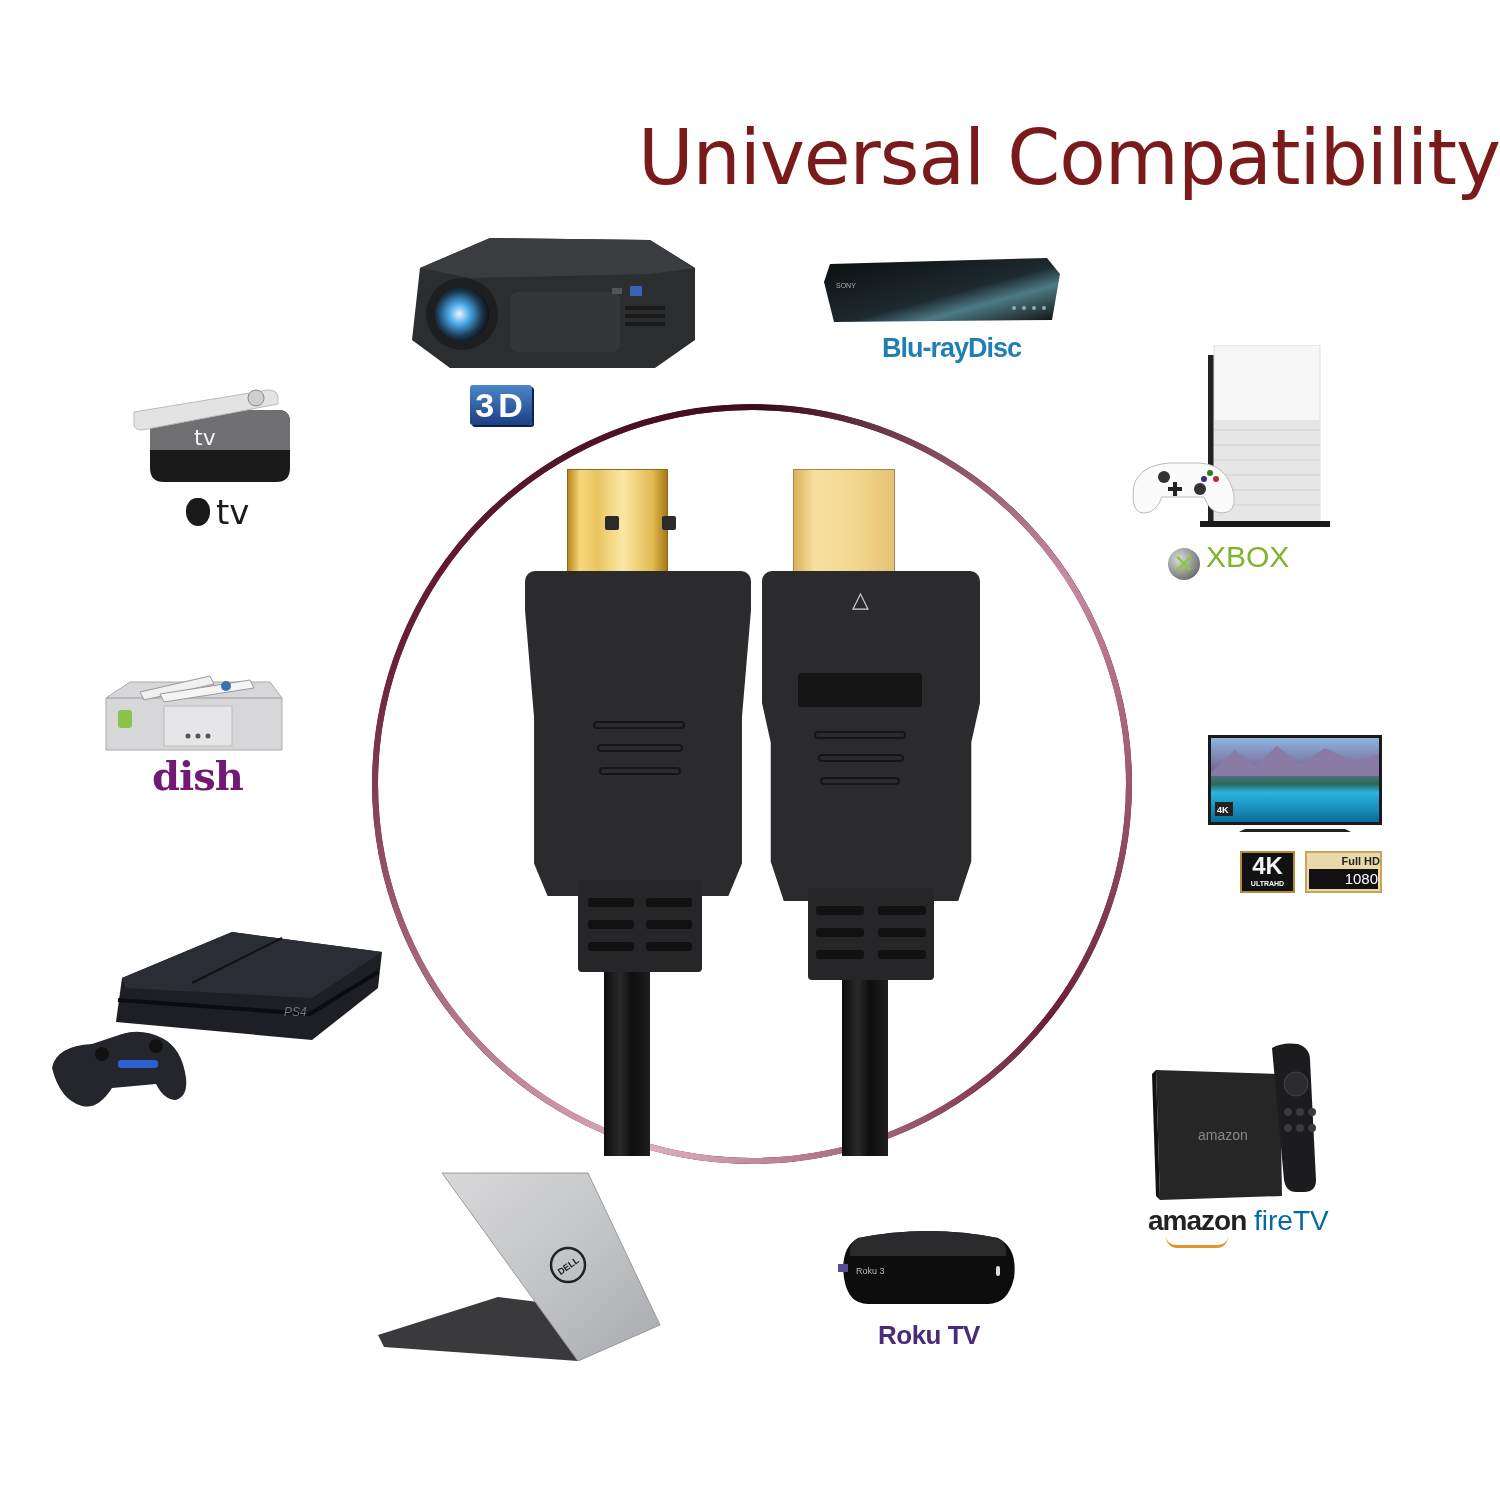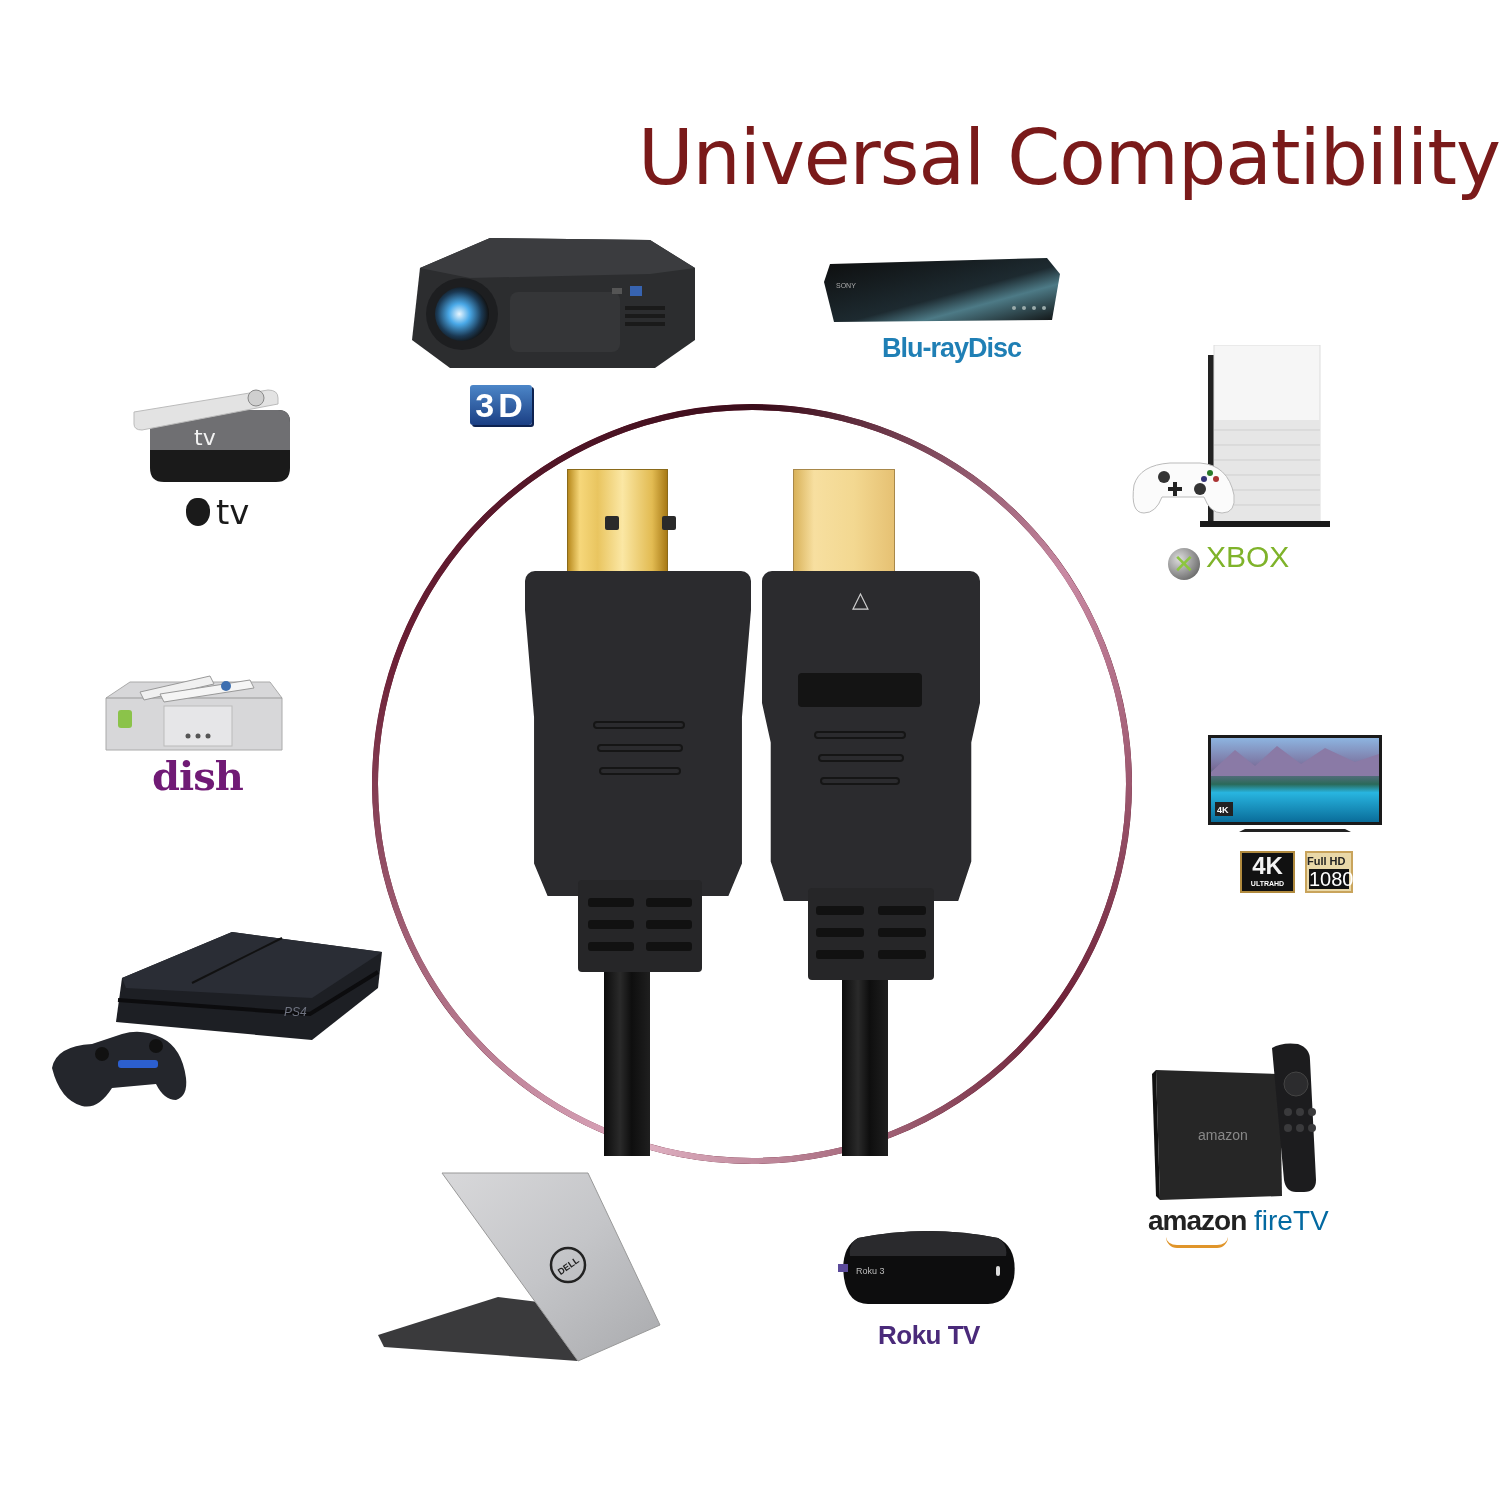--- a/index.html
+++ b/index.html
@@ -151,23 +151,23 @@
     <path d="M6 40 L30 18 L50 34 L72 14 L96 32 L120 16 L150 30 L174 22 L174 44 L6 44 Z" fill="#8a7aa6"></path>
     <rect x="10" y="70" width="18" height="14" fill="#222"></rect>
     <text x="12" y="81" font-size="9" fill="#fff" font-weight="bold" font-family="Liberation Sans, sans-serif">4K</text>
     <path d="M40 97 L140 97 L146 100 L34 100 Z" fill="#222"></path>
   </svg>
 </div>
 <div class="device" style="left:1240px;top:851px;width:55px;height:42px;background:#111;border:2px solid #b08a3e;box-sizing:border-box;text-align:center;">
   <div style="font-weight:bold;font-size:24px;line-height:26px;color:#f3f3f3;">4K</div>
   <div style="font-size:7px;color:#fff;line-height:10px;font-weight:bold;">ULTRAHD</div>
 </div>
-<div class="device" style="left:1305px;top:851px;width:48px;height:42px;background:#e9d8a8;border:2px solid #c9a45c;box-sizing:border-box;text-align:left;">
+<div class="device" style="left:1305px;top:851px;width:77px;height:42px;background:#e9d8a8;border:2px solid #c9a45c;box-sizing:border-box;text-align:right;">
   <div style="font-size:11px;line-height:16px;color:#222;font-weight:bold;">Full HD</div>
-  <div style="font-size:20px;line-height:20px;color:#fff;background:#111;margin:0 2px;">1080</div>
+  <div style="font-size:15px;line-height:20px;color:#fff;background:#111;margin:0 2px;">1080</div>
 </div>
 
 <div class="device" style="left:52px;top:928px;width:330px;height:185px;">
   <svg width="330" height="185" viewBox="0 0 330 185">
     <path d="M70 50 L180 4 L330 24 L326 60 L260 112 L64 94 Z" fill="#1d1f24"></path>
     <path d="M70 50 L180 4 L330 24 L260 70 L74 60 Z" fill="#2a2d35"></path>
     <path d="M140 55 L230 10" stroke="#111" stroke-width="2"></path>
     <path d="M66 72 L258 86 L326 44" stroke="#0c0c0e" stroke-width="4" fill="none"></path>
     <text x="232" y="88" font-size="12" fill="#6f7380" font-style="italic" font-family="Liberation Sans, sans-serif">PS4</text>
     <path d="M0 140 Q4 118 40 116 L70 106 Q90 100 110 110 Q130 120 134 150 Q136 168 124 172 Q112 172 104 156 L60 160 Q46 182 30 178 Q8 172 0 140 Z" fill="#24262c"></path>

